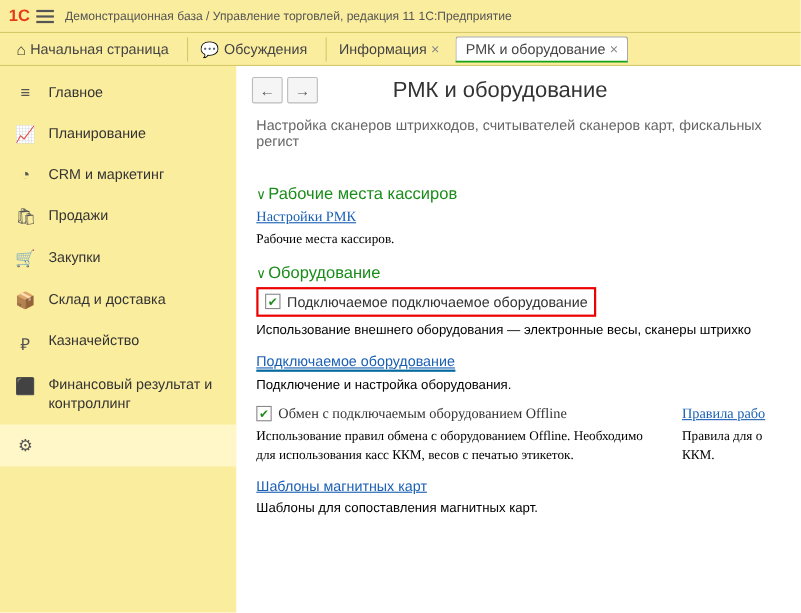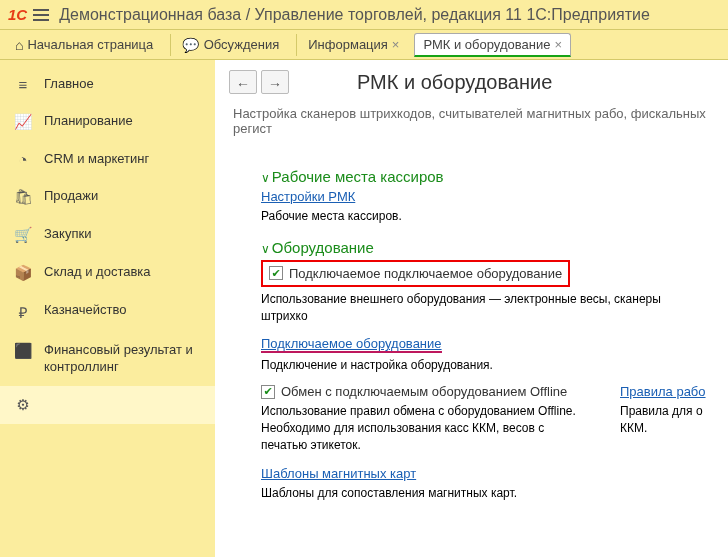--- a/index.html
+++ b/index.html
@@ -1,54 +1,54 @@
 <!DOCTYPE html>
 <html><head>
 <meta charset="utf-8">
 <style>
   * { box-sizing: border-box; margin: 0; padding: 0; }
   body { font-family: Arial, sans-serif; font-size: 13px; color: #333; width: 728px; height: 557px; overflow: hidden; }
   .topbar { background: #fbed9e; height: 30px; display: flex; align-items: center; padding: 0 8px; border-bottom: 1px solid #d4c96a; }
-  .logo { color: #e73b17; font-weight: bold; font-size: 15px; margin-right: 6px; font-style: italic; }
+  .logo { color: #e73b17; font-weight: bold; font-size: 15px; margin-right: 6px; }
   .hamburger { display: inline-flex; flex-direction: column; gap: 3px; margin-right: 10px; cursor: pointer; }
   .hamburger span { width: 16px; height: 2px; background: #555; }
-  .app-title { color: #555; font-size: 16px; }
+  .app-title { color: #555; font-size: 11px; }
   .tabbar { background: #fbed9e; height: 30px; display: flex; align-items: center; padding: 0 6px; border-bottom: 1px solid #d4c96a; }
   .tab { display: flex; align-items: center; gap: 4px; padding: 0 8px; height: 24px; cursor: pointer; color: #444; margin-right: 6px; border: 1px solid transparent; border-radius: 3px 3px 0 0; }
   .tab.home { }
   .tab.active { background: #fff; border: 1px solid #aaa; border-bottom: 2px solid #17a317; }
   .tab .x { color: #888; font-size: 13px; cursor: pointer; }
   .sep { width: 1px; height: 22px; background: #d4c96a; margin: 0 2px; }
   .home-icon { font-size: 14px; color: #333; }
   .chat-icon { font-size: 14px; color: #333; }
   .body { display: flex; height: calc(100% - 60px); }
   .sidebar { width: 215px; background: #fbed9e; padding-top: 6px; }
   .nav-item { display: flex; align-items: flex-start; gap: 12px; padding: 10px 14px; cursor: pointer; color: #333; }
   .nav-item.active { background: #fff7c8; }
   .nav-icon { width: 18px; font-size: 15px; color: #555; flex-shrink: 0; text-align: center; }
   .nav-label { line-height: 1.3; }
   .main { flex: 1; background: #fff; overflow: hidden; }
   .main-header { display: flex; align-items: center; gap: 8px; padding: 10px 14px; }
   .nav-arrows { display: flex; gap: 4px; }
   .nav-btn { width: 28px; height: 24px; border: 1px solid #bbb; background: #f5f5f5; border-radius: 2px; display: flex; align-items: center; justify-content: center; cursor: pointer; color: #555; font-size: 14px; }
   .page-title { font-size: 20px; color: #333; margin-left: 60px; }
   .page-desc { padding: 2px 18px 12px; color: #666; font-size: 13px; }
-  .section { padding: 6px 18px; margin-left: 28px; }
+  .section { padding: 6px 18px; }
   .section-header { color: #1a8c1a; font-size: 15px; margin: 14px 0 4px; cursor: pointer; }
   .chev { color: #1a8c1a; margin-right: 2px; font-size: 12px; }
   .lnk { color: #1a5fb4; text-decoration: underline; cursor: pointer; font-size: 13px; }
   .desc { color: #000000; font-size: 12px; margin-top: 4px; line-height: 1.4; }
-  .columns { display: flex; justify-content: space-between; gap: 28px; }
+  .columns { display: flex; justify-content: space-between; gap: 28px; font-family: Liberation Serif, serif; }
   .col { flex: 1; }
   .col.right { flex: 0 0 90px; overflow: hidden; }
   .opt-row { display: flex; align-items: center; gap: 6px; }
   .checkbox { width: 14px; height: 14px; border: 1px solid #888; display: inline-flex; align-items: center; justify-content: center; font-size: 11px; background: #fff; cursor: pointer; }
   .checkbox.checked { color: #1a8c1a; }
   .hl-red { border: 2px solid #e00; padding: 4px 6px; display: inline-flex; align-items: center; gap: 6px; }
-  .hl-red-link { border-bottom: 2px solid #be185d; display: inline-block; padding-bottom: 0px; }
+  .hl-red-link { border-bottom: 2px solid #0369a1; display: inline-block; padding-bottom: 0px; }
   .mt { margin-top: 10px; }
   .block { margin-top: 12px; }
 </style>
 </head>
 <body>
 
 <div class="topbar">
   <span class="logo">1C</span>
   <span class="hamburger">
       <span></span>
@@ -119,21 +119,21 @@
   </div>
 
   <div class="main">
     <div class="main-header">
       <div class="nav-arrows">
         <div class="nav-btn">←</div>
         <div class="nav-btn">→</div>
       </div>
       <div class="page-title">РМК и оборудование</div>
     </div>
-    <div class="page-desc">Настройка сканеров штрихкодов, считывателей магнитных рабо, фискальных регист</div>
+    <div class="page-desc">Настройка сканеров штрихкодов, считывателей сканеров карт, фискальных регист</div>
 
     <div class="section">
       <div class="section-header">
         <span class="chev">∨</span><span>Рабочие места кассиров</span>
       </div>
       <div class="columns">
         <div class="col">
           <span class="lnk">Настройки РМК</span>
           <div class="desc">Рабочие места кассиров.</div>
         </div>

